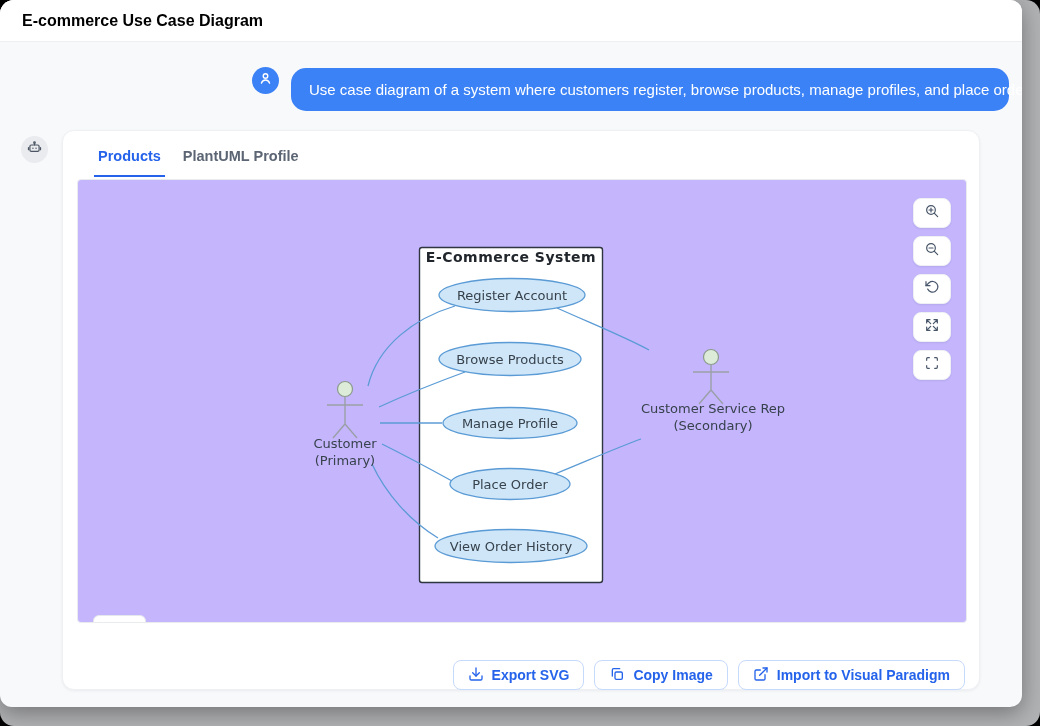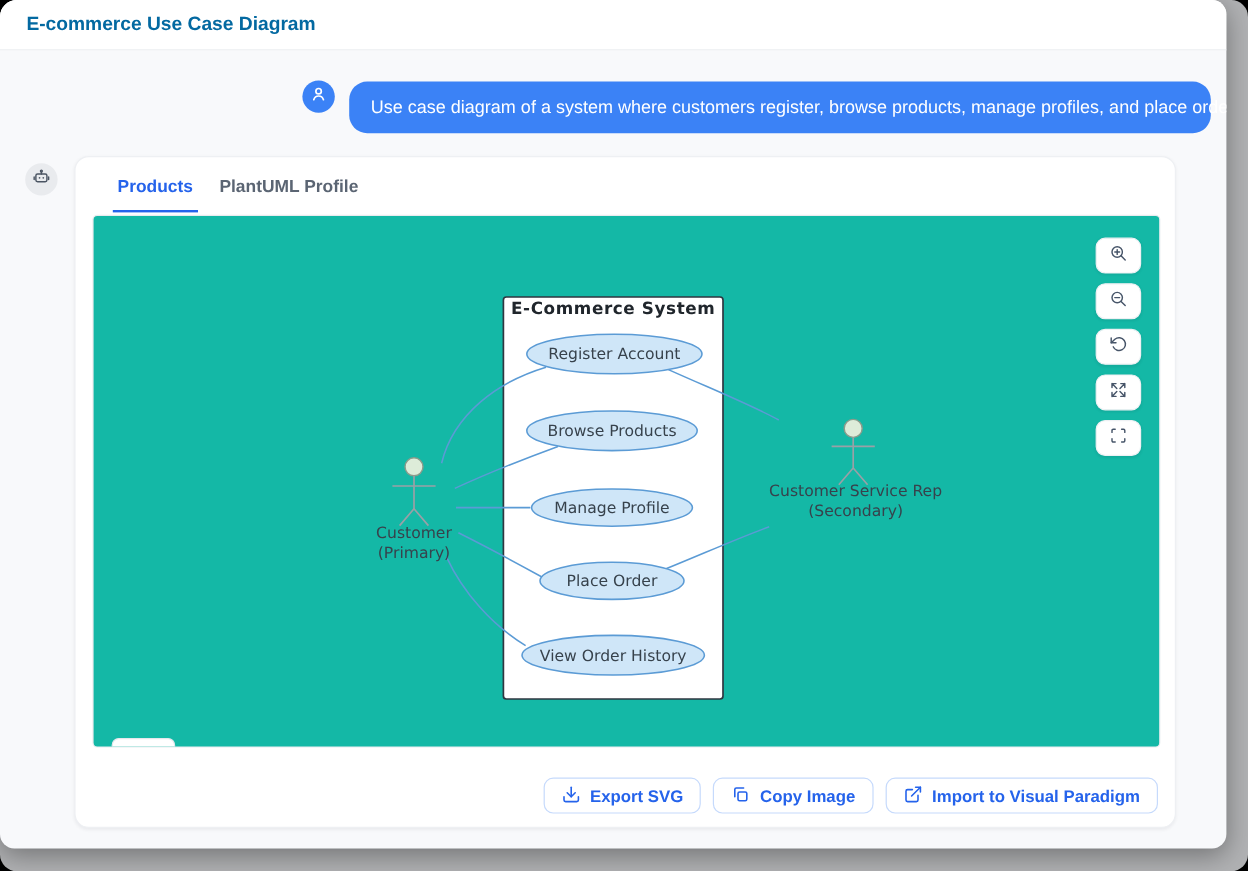--- a/index.html
+++ b/index.html
@@ -1,33 +1,33 @@
 <!DOCTYPE html>
 <html><head>
 <meta charset="utf-8">
 <style>
   html,body{margin:0;padding:0;background:#000;font-family:"Liberation Sans",sans-serif;}
   .screen{position:relative;width:1040px;height:726px;background:#b1b2b4;border-radius:14px;overflow:hidden;}
   .window{position:absolute;left:0;top:0;width:1022px;height:707px;background:#f8f9fb;border-radius:12px;box-shadow:0 6px 22px rgba(0,0,0,.35);overflow:hidden;}
   .header{position:absolute;left:0;top:0;width:100%;height:41px;background:#fff;border-bottom:1px solid #edeff2;}
-  .title{position:absolute;left:22px;top:0;line-height:41px;font-size:16px;font-weight:700;color:#0369a1;}
+  .title{position:absolute;left:22px;top:0;line-height:41px;font-size:16px;font-weight:700;color:#000000;}
   .user-avatar{position:absolute;left:252px;top:67px;width:27px;height:27px;border-radius:50%;background:#3b82f6;display:flex;align-items:center;justify-content:center;}
   .bubble{position:absolute;left:291px;top:68px;width:718px;height:43px;background:#3b82f6;border-radius:15px;color:#fff;font-size:15px;display:flex;align-items:center;padding:0 18px;box-sizing:border-box;white-space:nowrap;}
   .bot-avatar{position:absolute;left:21px;top:136px;width:27px;height:27px;border-radius:50%;background:#e9ebee;display:flex;align-items:center;justify-content:center;}
   .card{position:absolute;left:62px;top:130px;width:918px;height:560px;background:#fff;border:1px solid #eef0f3;border-radius:12px;box-shadow:0 1px 3px rgba(16,24,40,.06);box-sizing:border-box;}
   .tabs{position:absolute;left:31px;top:17px;display:flex;gap:14px;}
   .tab{padding:0 4px 11px;font-size:14.5px;font-weight:600;color:#5b6573;cursor:pointer;}
   .tab.active{color:#2563eb;border-bottom:2px solid #2563eb;}
-  .viewport{position:absolute;left:14px;top:48px;width:890px;height:444px;background:#14b8a6;border:1px solid #e9ecef;border-radius:4px;box-sizing:border-box;overflow:hidden;}
+  .viewport{position:absolute;left:14px;top:48px;width:890px;height:444px;background:#c4b5fd;border:1px solid #e9ecef;border-radius:4px;box-sizing:border-box;overflow:hidden;}
   .diagram-svg{position:absolute;left:222px;top:60px;}
   .zoom-controls{position:absolute;right:15px;top:18px;display:flex;flex-direction:column;gap:8px;}
   .zoom-btn{width:36px;height:28px;background:#fff;border:1px solid #eef1f4;border-radius:8px;box-shadow:0 1px 2px rgba(16,24,40,.08);display:flex;align-items:center;justify-content:center;cursor:pointer;}
   .zoom-badge{position:absolute;left:15px;top:435px;padding:4px 10px;background:#fff;border:1px solid #e4e7ec;border-radius:6px;font-size:12px;color:#344054;}
   .footer{position:absolute;right:14px;top:517px;display:flex;gap:10px;}
-  .action-btn{height:30px;display:flex;align-items:center;gap:8px;padding:0 14px;background:#fff;border:1px solid #c6dafc;border-radius:8px;color:#2563eb;font-size:14px;font-weight:600;cursor:pointer;}
+  .action-btn{height:30px;display:flex;align-items:center;gap:8px;padding:0 14px;background:#fff;border:1px solid #c6dafc;border-radius:8px;color:#2563eb;font-size:14px;font-weight:600;cursor:pointer;margin-top:12px;}
   
   .d-label{font-family:"DejaVu Sans",sans-serif;font-size:13px;fill:#37424c;text-anchor:middle;}
   .d-title{font-family:"DejaVu Sans",sans-serif;font-size:14px;font-weight:bold;fill:#20262c;text-anchor:middle;letter-spacing:.5px;}
   .assoc{fill:none;stroke:#5b9bd5;stroke-width:1.3;}
   .uc{fill:#cfe6f8;stroke:#5b9bd5;stroke-width:1.3;}
   .actor-body{fill:none;stroke:#9aa0a6;stroke-width:1.4;}
 </style>
 </head>
 <body>
 

